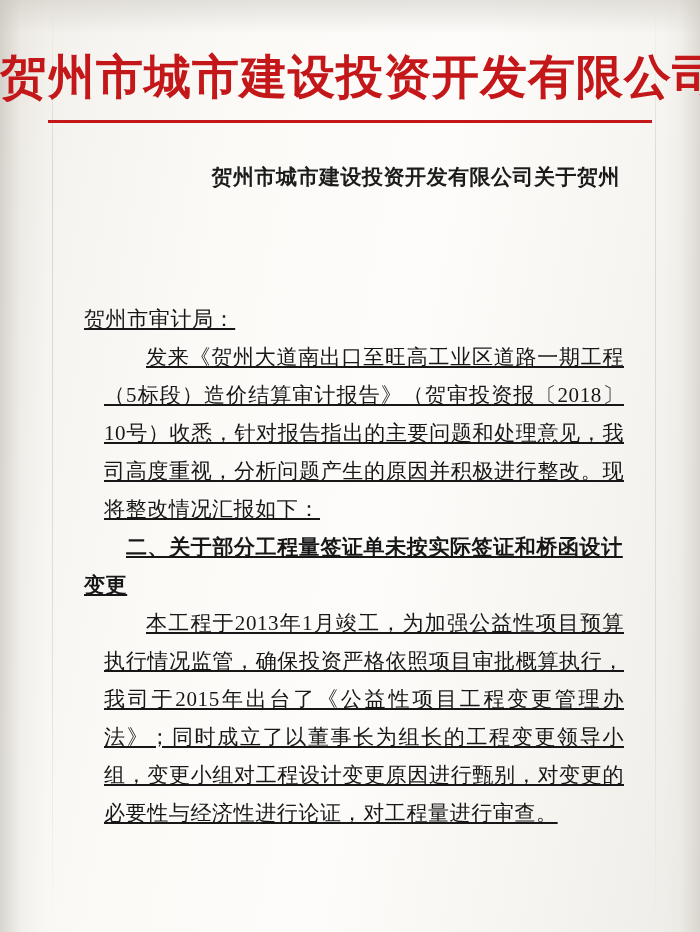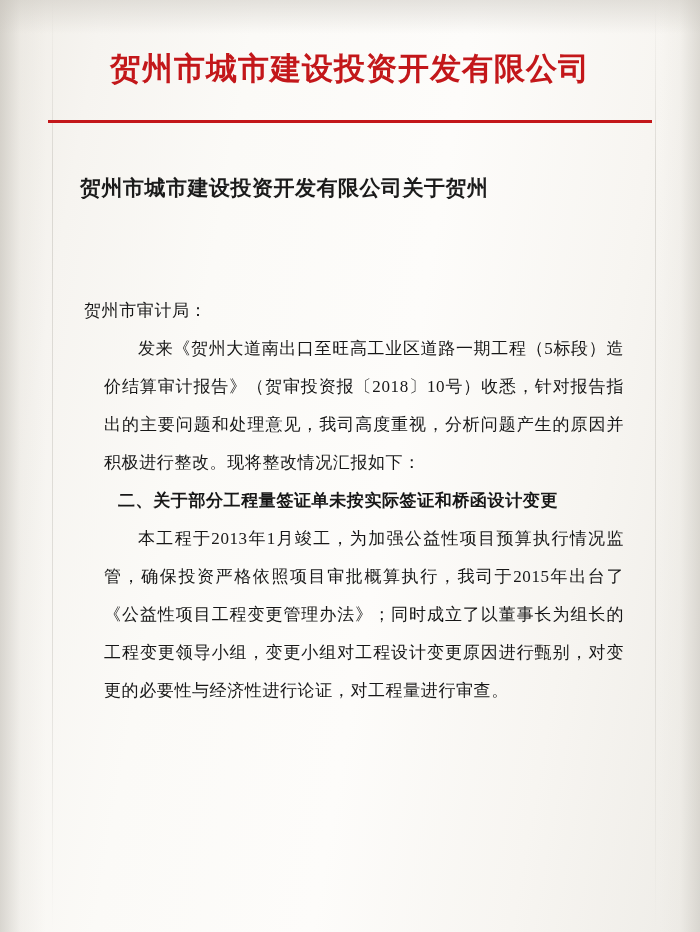--- a/index.html
+++ b/index.html
@@ -57,57 +57,58 @@
     position: absolute;
     top: 52px;
     left: 0;
     width: 700px;
     text-align: center;
   }
   .letterhead-title {
     color: #c3171a;
     font-family: "Liberation Serif", serif;
     font-weight: bold;
-    font-size: 31px;
+    font-size: 47px;
     letter-spacing: 1px;
     line-height: 1.1;
     white-space: nowrap;
   }
   .letterhead-rule {
     position: absolute;
     top: 120px;
     left: 48px;
     width: 604px;
     height: 3px;
     background: #c3171a;
   }
 
   .doc-title {
     position: absolute;
-    top: 169px;
+    top: 158px;
     left: 80px;
     width: 540px;
-    text-align: left;
+    text-align: right;
     font-weight: bold;
     font-size: 21px;
     line-height: 38px;
     color: #1b1b1b;
     letter-spacing: 0.5px;
   }
   .doc-title div { white-space: nowrap; }
 
   .body-block {
     position: absolute;
-    top: 292px;
+    top: 300px;
     left: 84px;
     width: 540px;
-    font-size: 17px;
+    font-size: 21px;
     line-height: 38px;
     color: #171717;
     letter-spacing: 0.6px;
+    text-decoration: underline;
   }
   .addressee {
     text-align: left;
     margin-bottom: 0;
   }
   .para {
     text-indent: 2em;
     text-align: justify;
     text-justify: inter-ideograph;
     margin-left: 20px;

